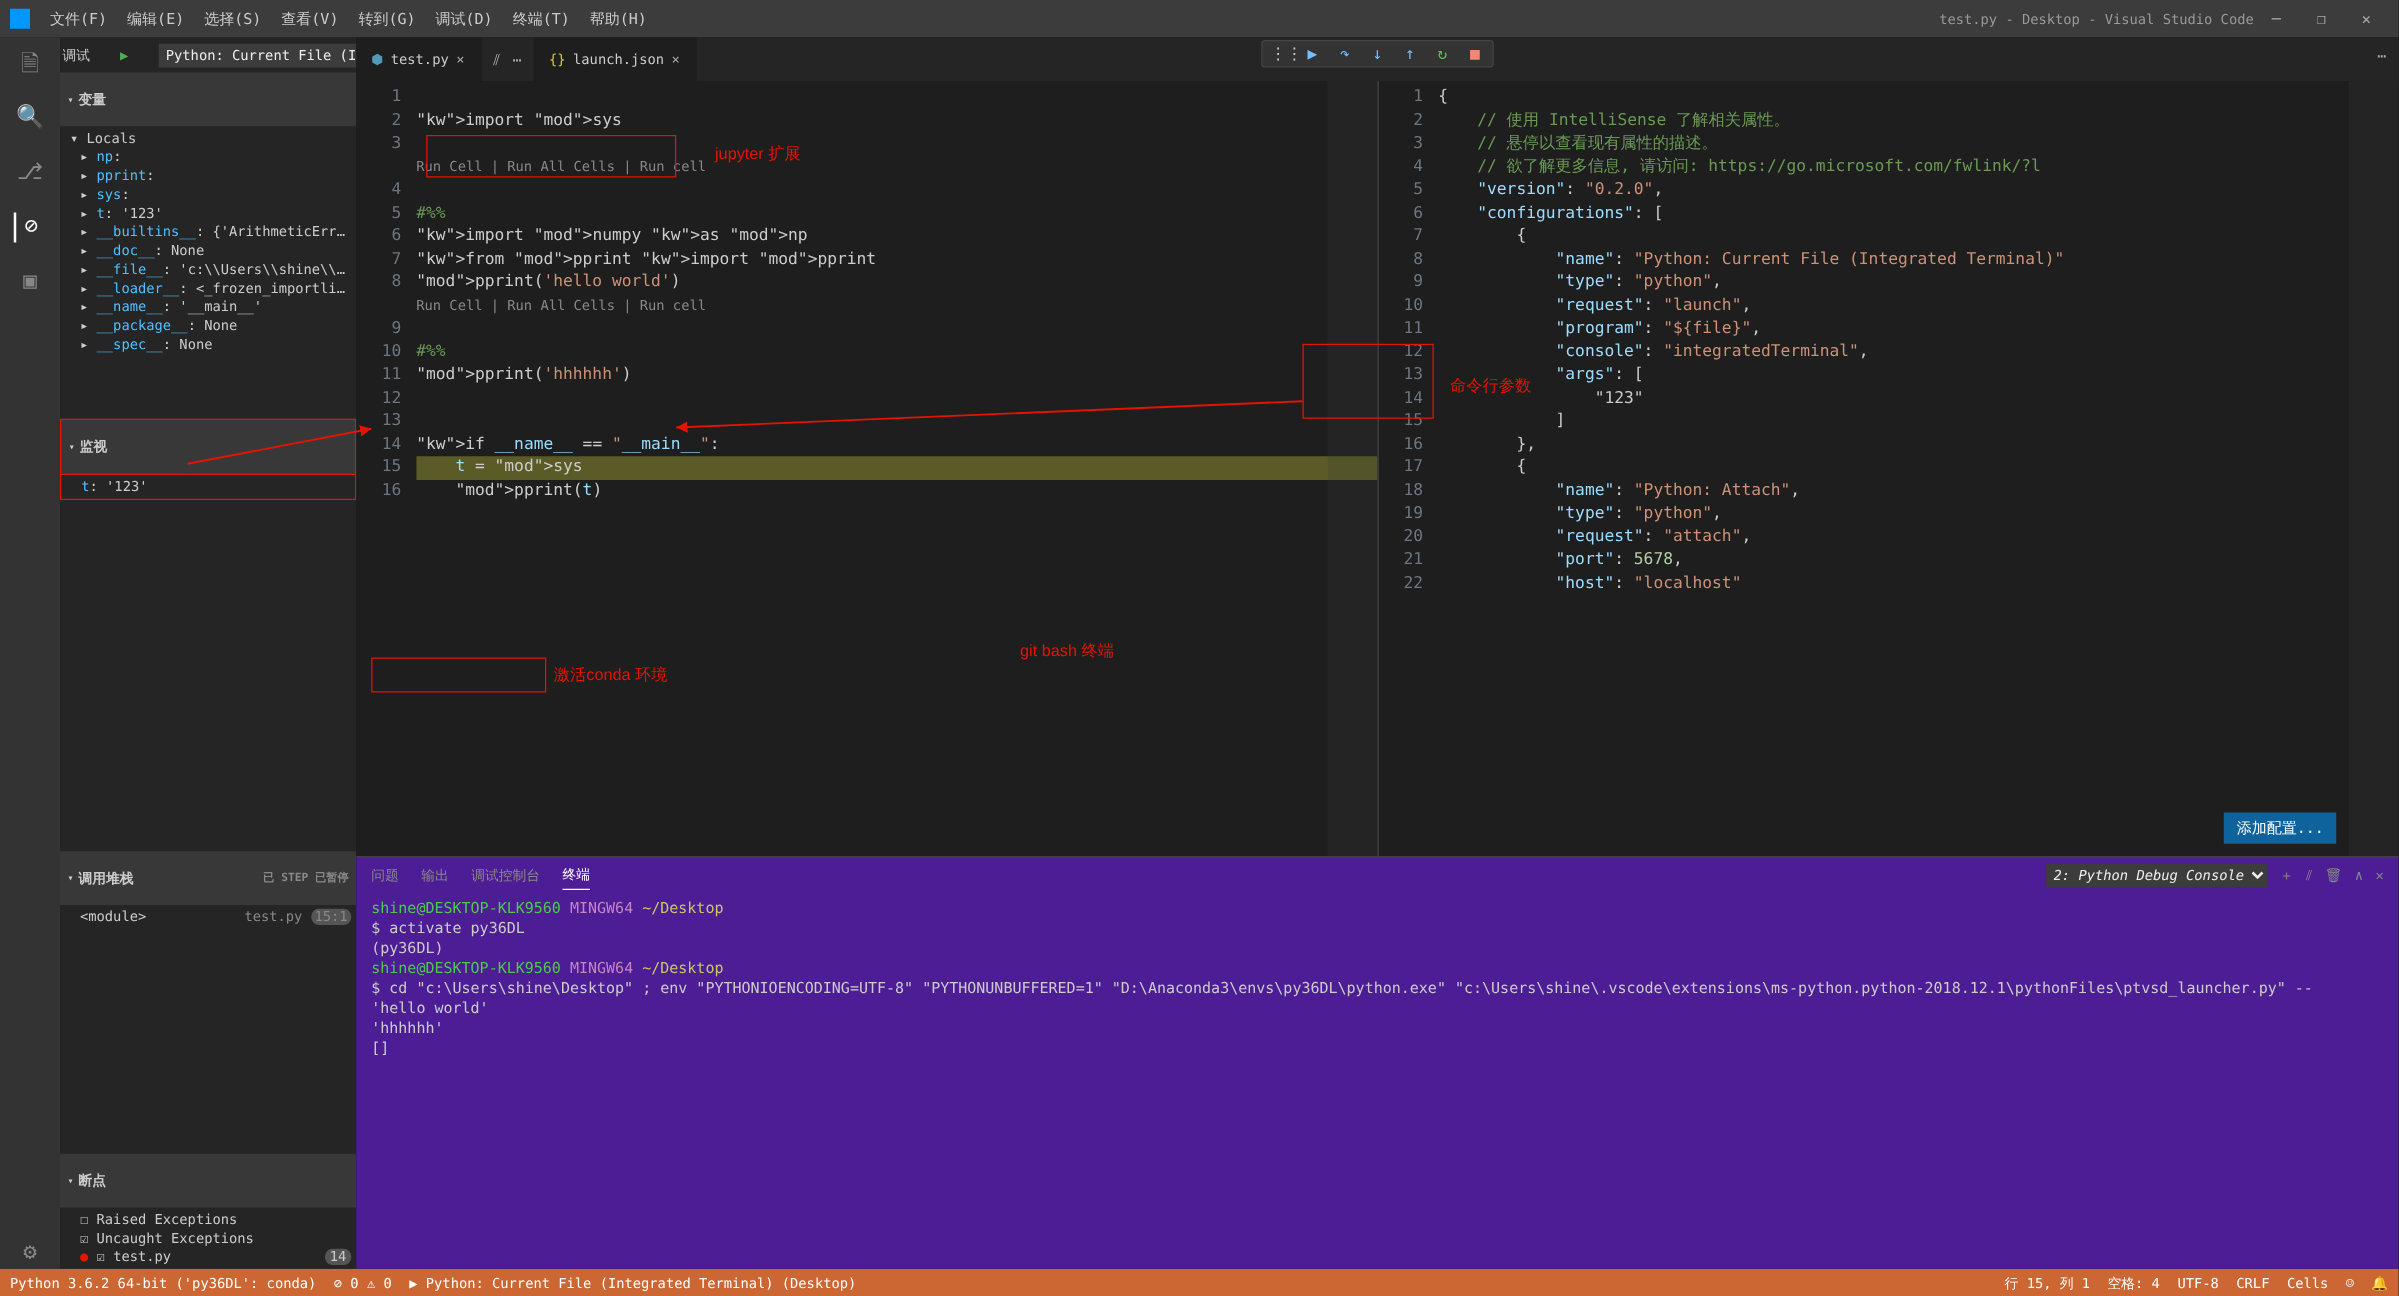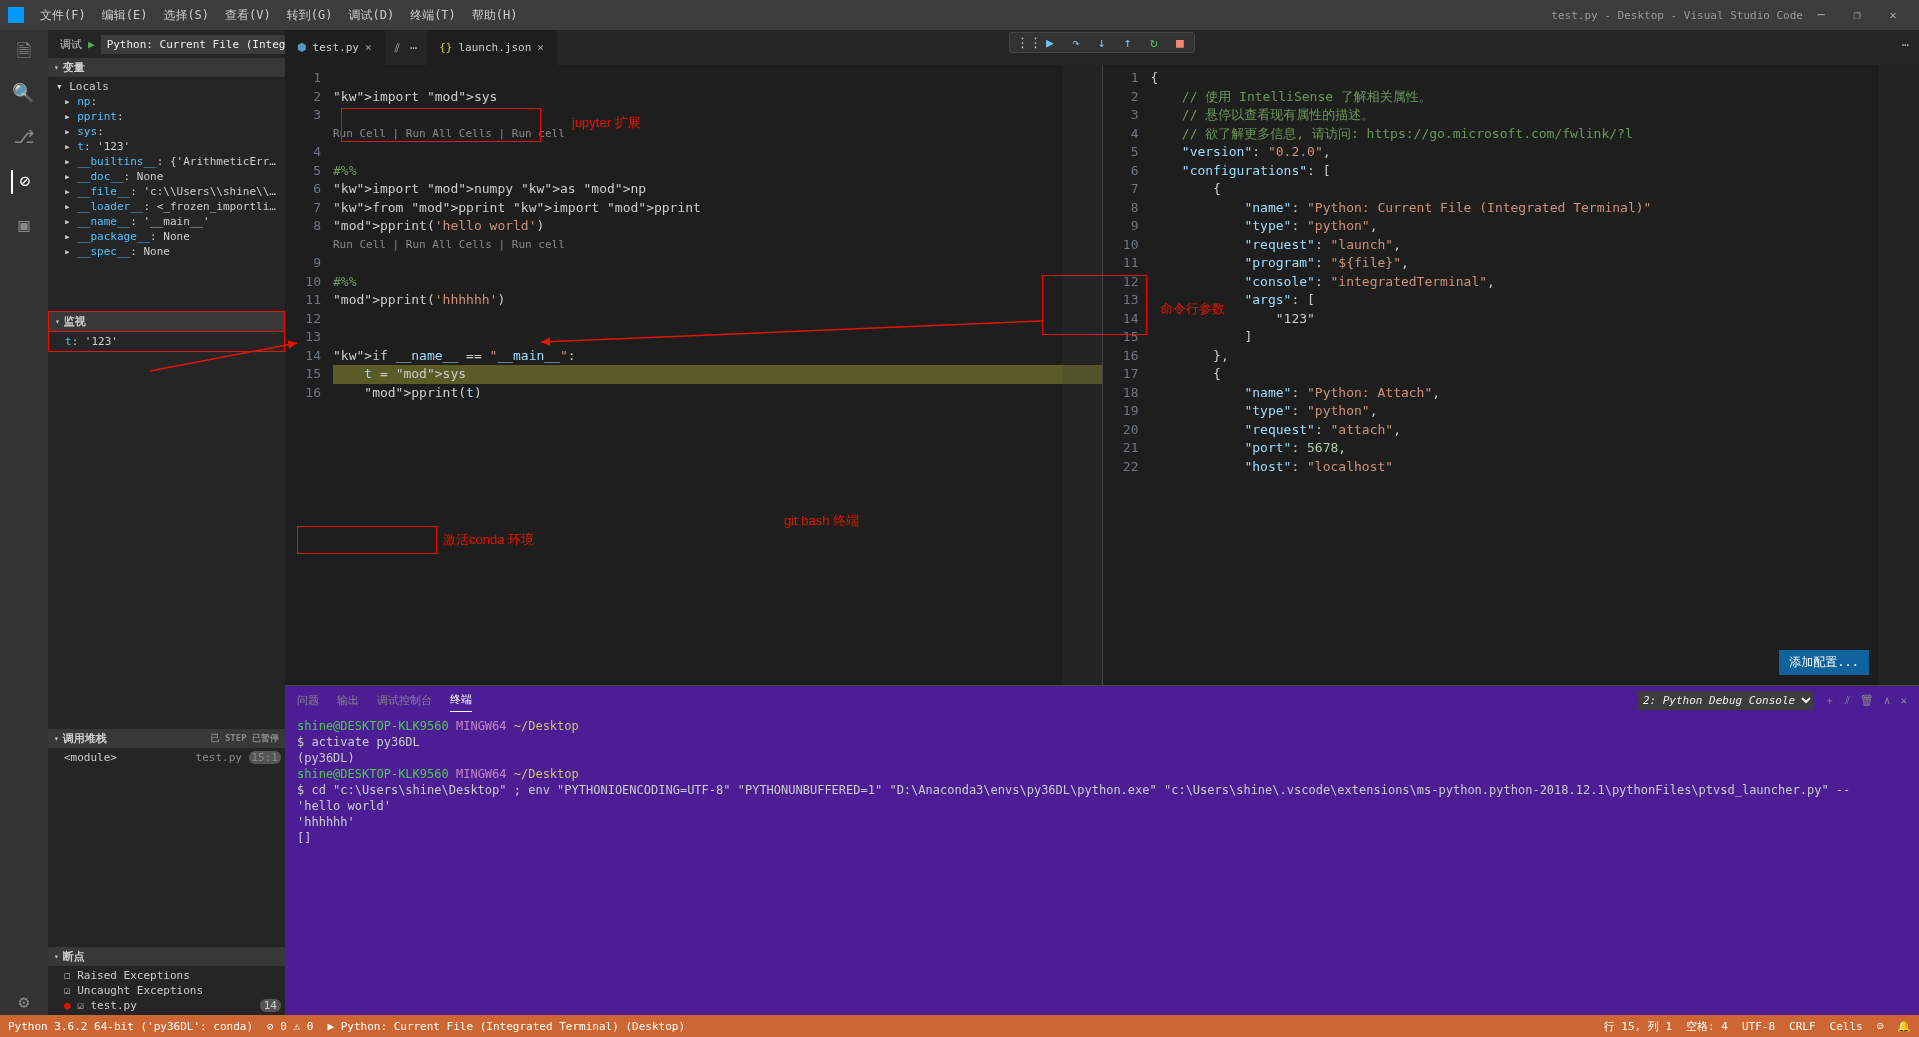--- a/index.html
+++ b/index.html
@@ -10,25 +10,25 @@
 .menubar span { padding:4px 8px; color:#ccc; cursor:pointer; }
 .titlebar .title { flex:1; text-align:right; color:#999; font-size:11px; }
 .titlebar .winbtns { display:flex; gap:0; }
 .titlebar .winbtns div { width:36px; height:30px; text-align:center; line-height:30px; color:#aaa; cursor:pointer; }
 .main { display:flex; height:calc(100% - 30px - 22px); }
 .activitybar { width:48px; background:#333; display:flex; flex-direction:column; align-items:center; padding-top:8px; gap:20px; }
 .activitybar .aicon { width:24px; height:24px; color:#888; cursor:pointer; font-size:18px; text-align:center; }
 .activitybar .aicon.active { color:#fff; border-left:2px solid #fff; margin-left:-2px; padding-left:2px; }
 .activitybar .spacer { flex:1; }
 .sidebar { width:237px; background:#252526; display:flex; flex-direction:column; font-size:11px; }
-.sidebar .toolbar { height:28px; display:flex; align-items:center; padding:0 12px; gap:6px; }
+.sidebar .toolbar { height:28px; display:flex; align-items:center; padding:0 2px; gap:24px; }
 .sidebar .toolbar .lbl { flex:0 0 auto; }
 .sidebar .toolbar .play { color:#4caf50; }
 .sidebar .toolbar select { flex:1; background:#3c3c3c; color:#eee; border:none; font-size:11px; padding:2px; }
-.sidebar .section-h { background:#383838; padding:2px 6px; font-weight:bold; display:flex; align-items:center; }
+.sidebar .section-h { background:#383838; padding:14px 6px; font-weight:bold; display:flex; align-items:center; }
 .sidebar .section-h::before { content:"▸"; margin-right:4px; font-size:8px; }
 .sidebar .section-h.open::before { content:"▾"; }
 .varbody { padding:2px 0; }
 .varrow { padding:1px 4px 1px 16px; white-space:nowrap; overflow:hidden; text-overflow:ellipsis; font-family:Consolas,monospace; font-size:11px; color:#ccc; }
 .varrow .k { color:#4fc1ff; }
 .editors { flex:1; display:flex; flex-direction:column; background:#1e1e1e; min-width:0; }
 .tabrow { height:35px; display:flex; background:#252526; align-items:stretch; position:relative; }
 .tab { display:flex; align-items:center; gap:6px; padding:0 12px; background:#2d2d2d; color:#ccc; border-right:1px solid #1e1e1e; font-size:11px; }
 .tab.active { background:#1e1e1e; }
 .tab .close { color:#aaa; cursor:pointer; }
@@ -279,21 +279,21 @@
 </div>
 
 <div class="redbox" style="left:341px; top:108px; width:200px; height:34px"></div>
 <div class="redlabel" style="left:572px; top:114px">jupyter 扩展</div>
 
 <div class="redbox" style="left:1042px; top:275px; width:105px; height:60px"></div>
 <div class="redlabel" style="left:1160px; top:300px">命令行参数</div>
 
 <div class="redbox" style="left:297px; top:526px; width:140px; height:28px"></div>
 <div class="redlabel" style="left:443px; top:531px">激活conda 环境</div>
-<div class="redlabel" style="left:784px; top:512px">git bash 终端</div>
+<div class="redlabel" style="left:816px; top:512px">git bash 终端</div>
 
 <svg class="arrow" style="left:0;top:0;width:1919px;height:1037px">
   <defs>
       <marker id="ah" markerWidth="8" markerHeight="8" refX="6" refY="3" orient="auto">
         <path d="M0,0 L6,3 L0,6 Z" fill="#e51400"></path>
       </marker>
     </defs>
   <line x1="1042" y1="321" x2="541" y2="342" stroke="#e51400" stroke-width="1.5" marker-end="url(#ah)"></line>
   <line x1="150" y1="371" x2="297" y2="343" stroke="#e51400" stroke-width="1.5" marker-end="url(#ah)"></line>
 </svg>

